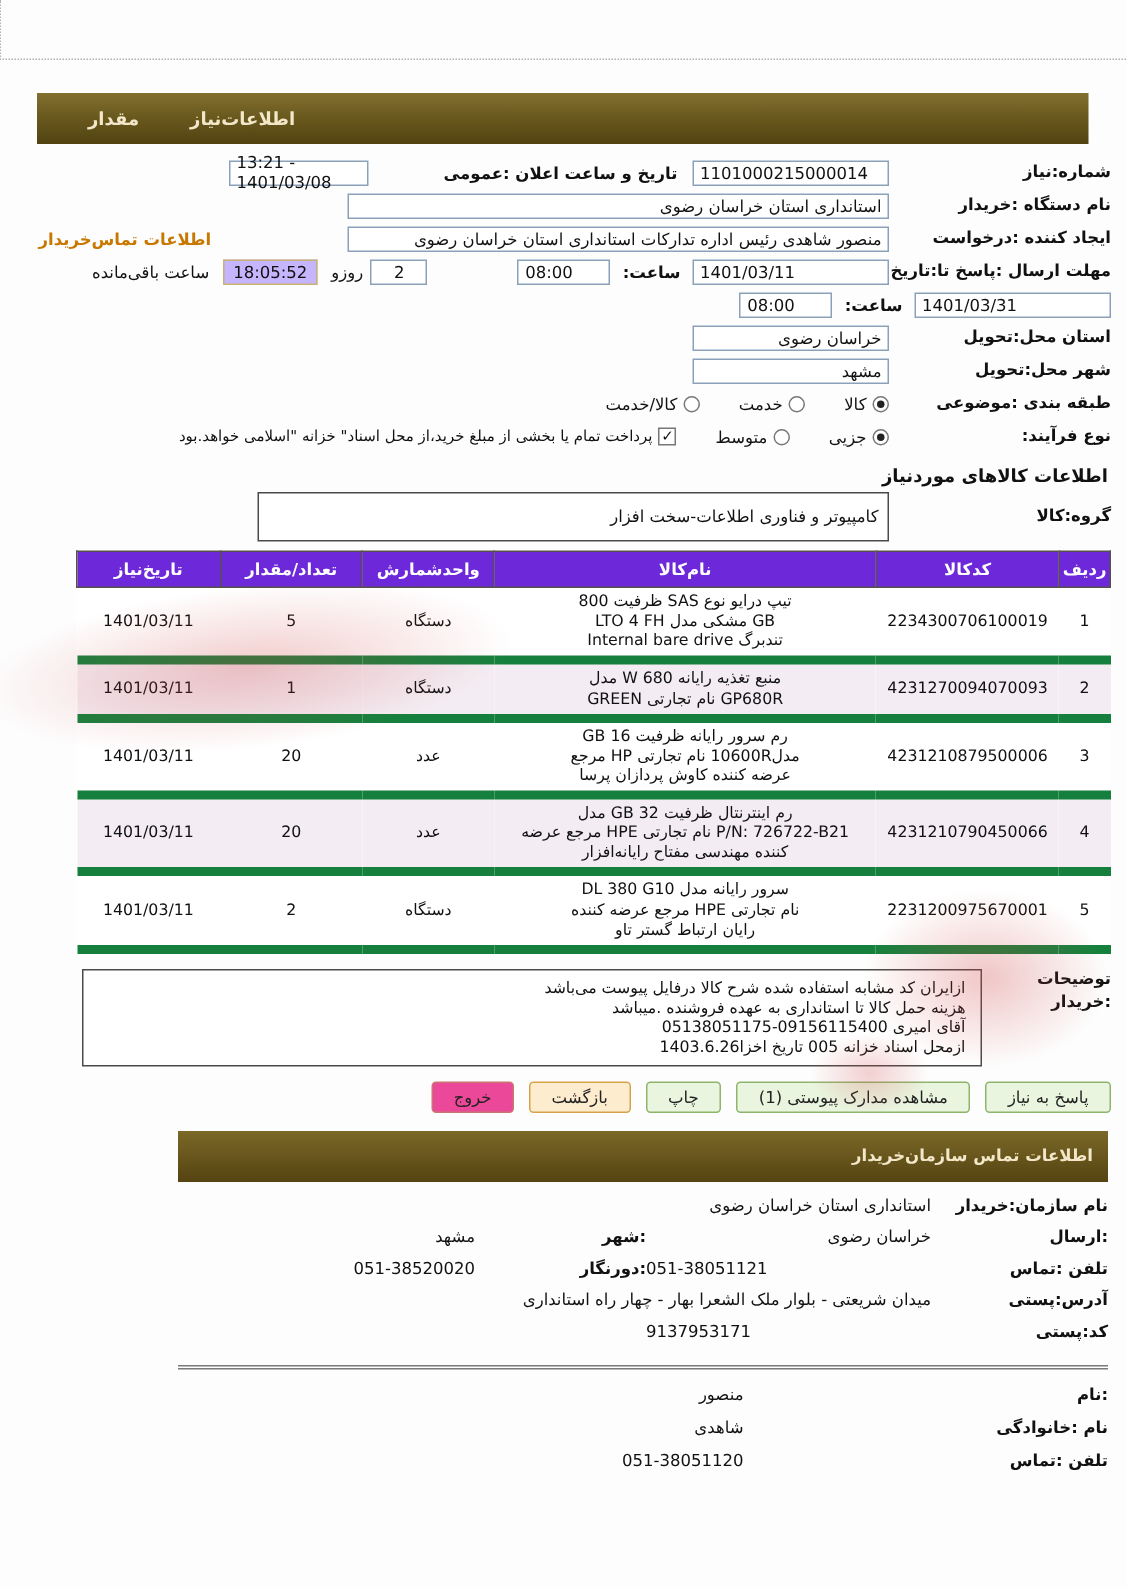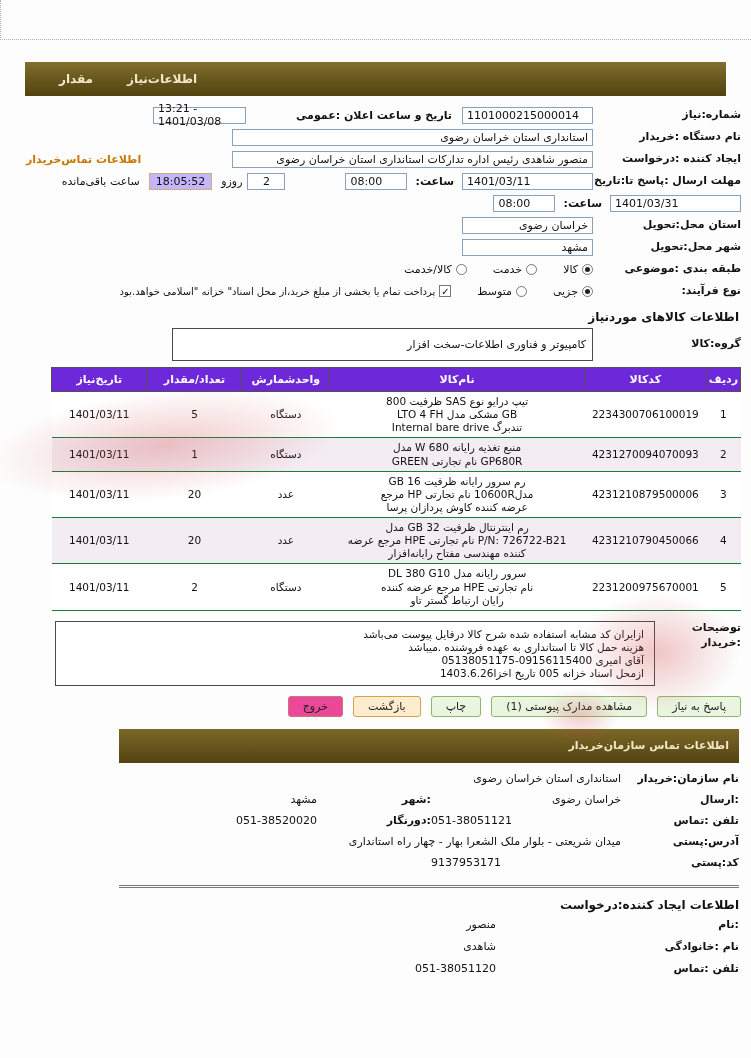--- a/index.html
+++ b/index.html
@@ -29,21 +29,21 @@
   .radio.sel::after{content:"";position:absolute;left:2px;top:2px;right:2px;bottom:2px;background:#222;border-radius:50%;}
   .chk{width:12px;height:12px;border:1px solid #777;background:#fff;display:inline-flex;align-items:center;justify-content:center;margin-left:4px;flex-shrink:0;font-size:10px;}
   .chk.on::after{content:"\2713";font-weight:bold;}
   .longopt{font-size:10px;}
   .descbox{border:1px solid #4a4a4a;width:505px;padding:7px 10px;text-align:center;background:#fff;}
   .descbox div{margin:3px 0;}
   .sec-title{font-weight:bold;font-size:12px;margin:10px 12px 2px;}
   .grp-box{border:1px solid #4a4a4a;width:421px;height:33px;display:flex;align-items:center;padding:0 6px;background:#fff;font-size:11px;}
   .gtable{border-collapse:collapse;margin:6px 10px;width:690px;font-size:10.5px;background:#fff;}
   .gtable th{background:#6d28d9;color:#fff;font-size:11px;padding:5px 2px;font-weight:bold;border:1px solid #56504a;}
-  .gtable td{padding:3px;text-align:center;vertical-align:middle;border-bottom:1px solid #15803d;line-height:1.25;}
+  .gtable td{padding:3px;text-align:center;vertical-align:middle;border-bottom:6px solid #15803d;line-height:1.25;}
   .gtable tr.even{background:#f3edf3;}
   .pre{white-space:pre-line;}
   .notesbox{border:1px solid #4a4a4a;width:600px;padding:5px 10px;background:#fff;font-size:10.5px;}
   .notesbox div{margin:1px 0;}
   .btnrow{display:flex;gap:10px;margin:10px 10px;}
   .btn{height:21px;border-radius:3px;font-size:11px;padding:0 14px;cursor:pointer;font-family:inherit;color:#222;}
   .btn-green{background:#e9f5df;border:1px solid #8fb56d;}
   .btn-orange{background:#fdeccd;border:1px solid #d8a249;}
   .btn-pink{background:#ec4899;border:1px solid #c97672;}
   .contact-bar{margin:12px 12px 8px;width:620px;height:23px;background:linear-gradient(180deg,#7a6827,#554312);
@@ -278,21 +278,20 @@
       <span class="c-lbl">آدرس:پستی</span>
       <span>میدان شریعتی - بلوار ملک الشعرا بهار - چهار راه استانداری</span>
     </div>
     <div class="c-row">
       <span class="c-lbl">کد:پستی</span>
       <span class="c-val ltr">9137953171</span>
     </div>
 
     <div class="dbl-hr"></div>
 
-    <div class="sec-title">اطلاعات ایجاد کننده:درخواست</div>
 
     <div class="k-row">
       <span class="k-lbl">:نام</span>
       <span class="k-val">منصور</span>
     </div>
     <div class="k-row">
       <span class="k-lbl">نام :خانوادگی</span>
       <span class="k-val">شاهدی</span>
     </div>
     <div class="k-row">

